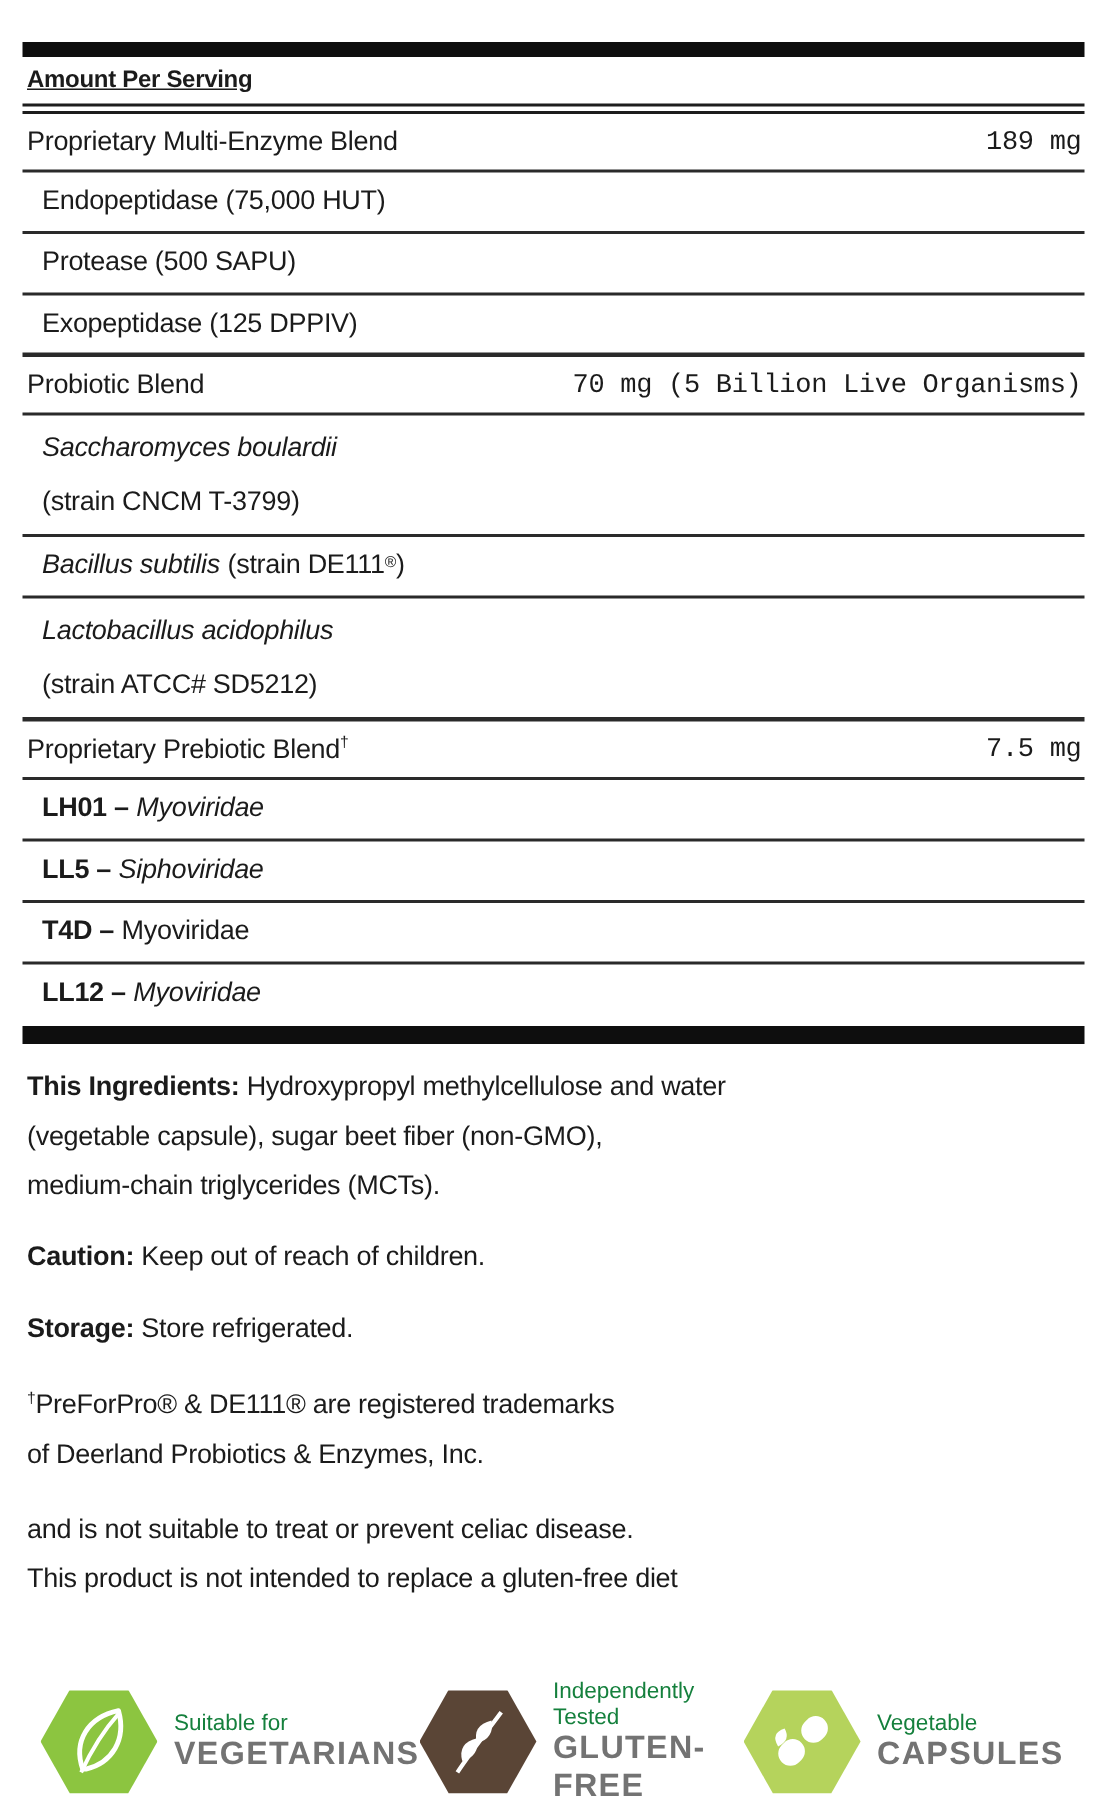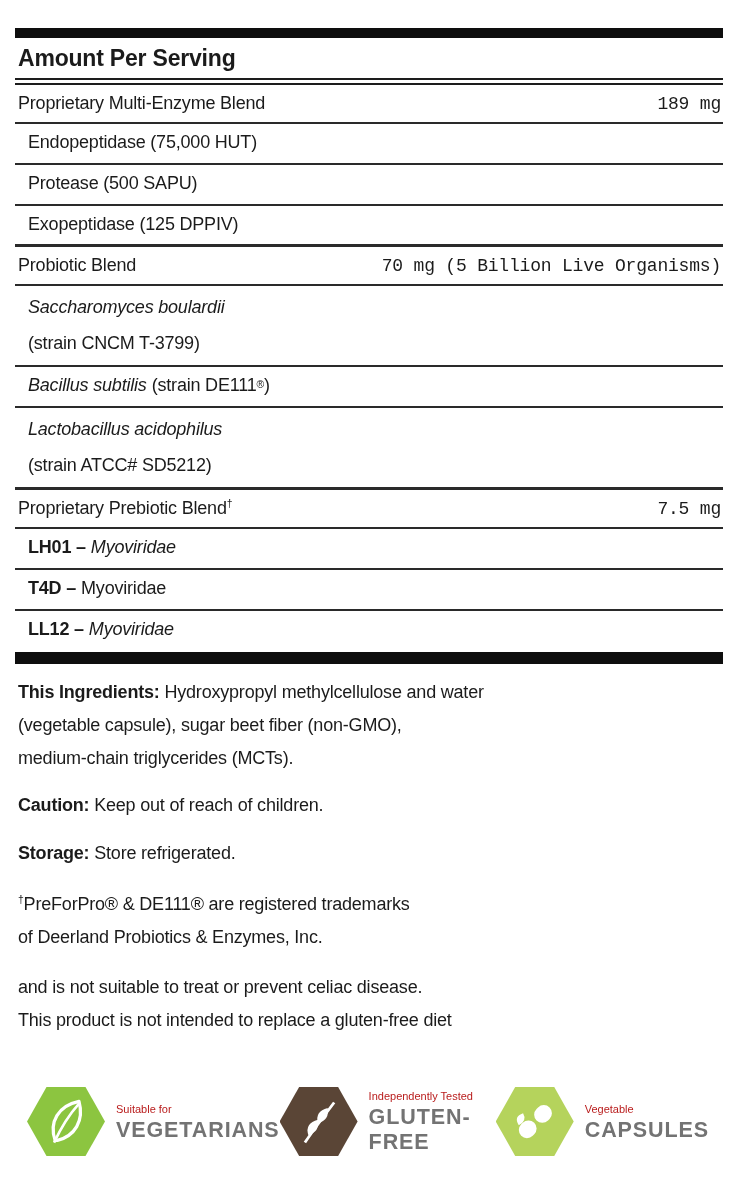--- a/index.html
+++ b/index.html
@@ -3,21 +3,21 @@
 <meta charset="utf-8">
 <style>
   * { margin:0; padding:0; box-sizing:border-box; }
   html,body { width:739px; height:1200px; background:#ffffff; overflow:hidden;
     font-family:"Liberation Sans","DejaVu Sans",sans-serif; color:#1b1b1b; }
   .sheet { width:739px; height:1200px; padding:28px 16px 0 15px; letter-spacing:-0.2px; }
 
   .bar { background:#0e0e0e; height:10px; width:100%; }
   .bar.thick { height:12px; }
 
-  .facts-header { font-size:23px; font-weight:bold; padding:7px 3px 6px 3px; }
+  .facts-header { font-size:16px; font-weight:bold; padding:7px 3px 6px 3px;text-decoration:underline; }
   .rule-double { height:7px; border-top:2px solid #1d1d1d; border-bottom:2px solid #1d1d1d; }
 
   .row { display:flex; justify-content:space-between; align-items:center;
          padding:0 2px 0 3px; border-bottom:2px solid #2a2a2a; font-size:18px; }
   .row.blend { min-height:39px; }
   .row.sub { min-height:41px; padding-left:13px; display:block; }
   .row.sub .subline { display:flex; align-items:center; min-height:36px; line-height:31px; }
   .row.sub.twolines { padding-top:3px; padding-bottom:4px; }
   .row.section-end { border-bottom-width:3px; }
   .row.no-border { border-bottom:none; }
@@ -34,21 +34,21 @@
   .notes b { font-weight:bold; }
   .note-line { display:block; }
 
   .badges { display:flex; justify-content:space-between; align-items:center;
             margin-top:50px; padding:0 14px 0 12px; }
   .badge { display:flex; align-items:center; gap:11px; }
   .hex { width:78px; height:69px; position:relative; flex:0 0 auto;
          clip-path:polygon(25% 0%, 75% 0%, 100% 50%, 75% 100%, 25% 100%, 0% 50%); }
   .hex svg { position:absolute; left:50%; top:50%; transform:translate(-50%,-50%); }
   .badge-text { display:flex; flex-direction:column; }
-  .badge-small { font-size:11px; color:#b91c1c; letter-spacing:0; line-height:17px; }
+  .badge-small { font-size:15px; color:#15803d; letter-spacing:0; line-height:17px; }
   .badge-big { font-size:21.5px; font-weight:bold; letter-spacing:0.9px;
                color:#737373; line-height:25px; }
 </style>
 </head>
 <body>
 
 <div class="sheet">
 
   <div class="bar"></div>
 
@@ -92,20 +92,26 @@
     </div>
 
     <div class="row blend">
       <span class="blend-name"><span>Proprietary Prebiotic Blend</span><sup>†</sup></span>
       <span class="blend-amount">7.5 mg</span>
     </div>
     <div class="row sub">
       <span class="subline">
         <span class="phage-code">LH01 –</span>
         <span class="it">Myoviridae</span>
+      </span>
+    </div>
+    <div class="row sub">
+      <span class="subline">
+        <span class="phage-code">LL5 –</span>
+        <span class="it">Siphoviridae</span>
       </span>
     </div>
     <div class="row sub">
       <span class="subline">
         <span class="phage-code">T4D –</span>
         <span>Myoviridae</span>
       </span>
     </div>
     <div class="row sub no-border">
       <span class="subline">

